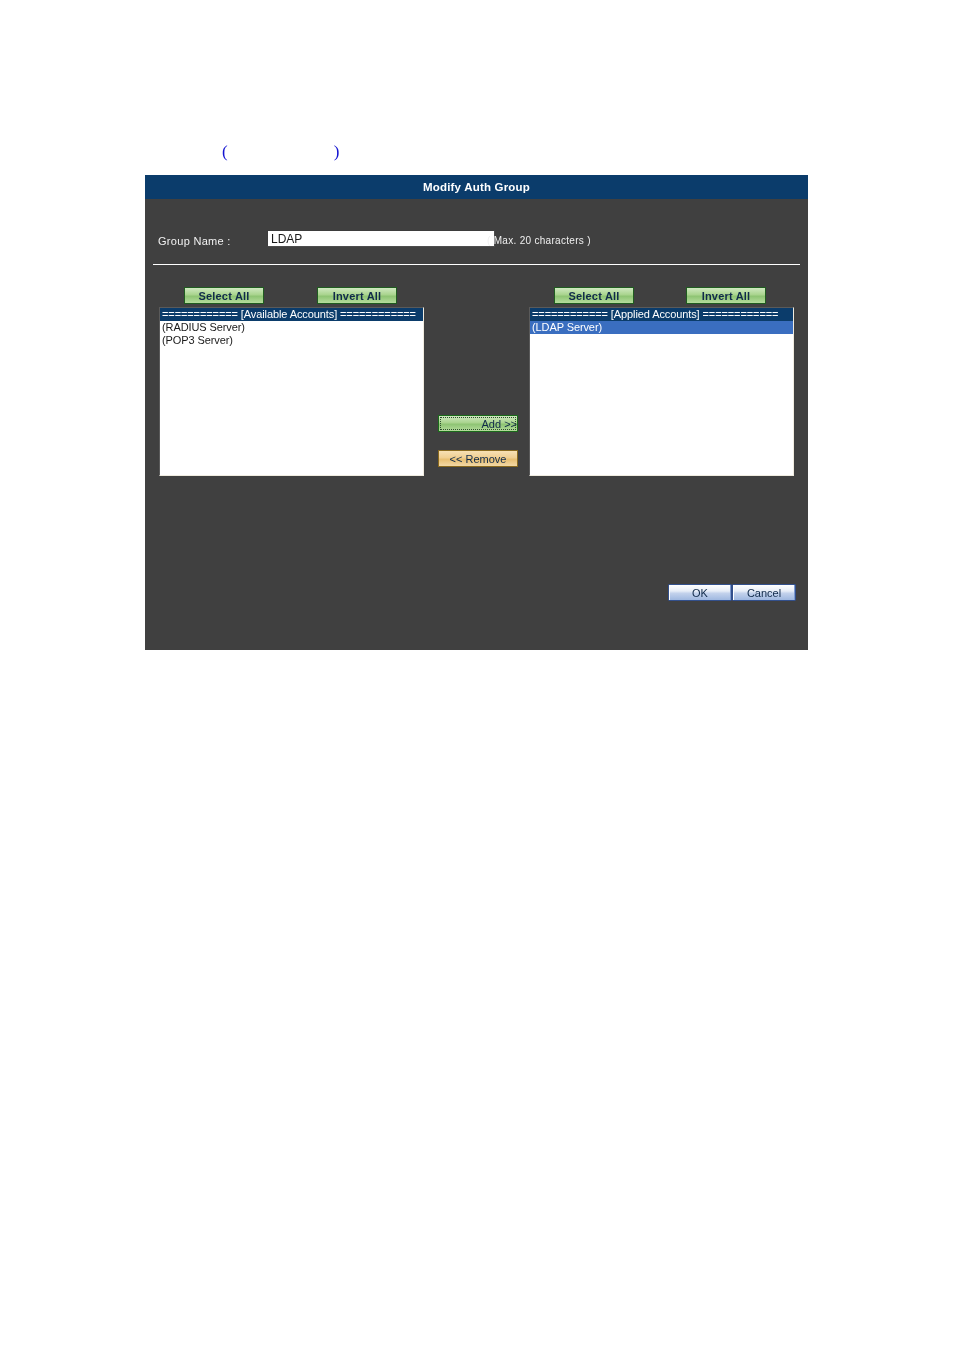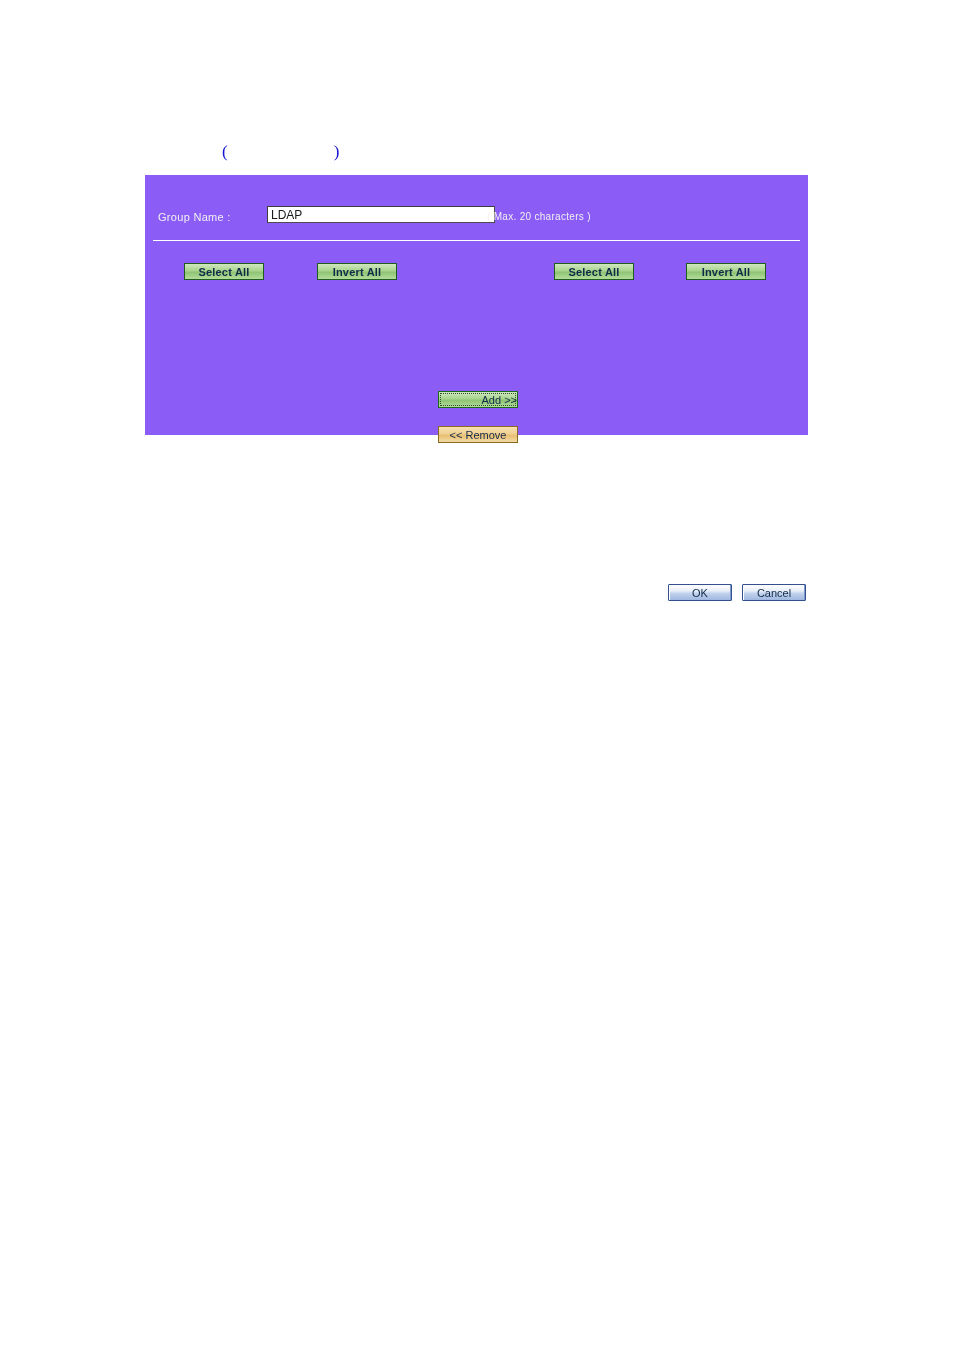--- a/index.html
+++ b/index.html
@@ -46,22 +46,22 @@
     font-size: 11.5px;
     font-weight: bold;
     display: flex;
     align-items: center;
     justify-content: center;
     letter-spacing: 0.2px;
   }
 
   #dialog-body {
     padding: 0;
-    background: #8b5cf6;
-    height: 260px;
+    background: #404040;
+    height: 451px;
     position: relative;
   }
 
   
   .field-row {
     position: absolute;
     left: 0;
     top: 30px;
     width: 100%;
     height: 24px;
@@ -223,21 +223,20 @@
     cursor: pointer;
     padding: 0;
   }
 
   
   #footer-buttons {
     position: absolute;
     left: 668px;
     top: 584px;
     display: flex;
-    gap: 10px;
     align-items: flex-end;
   }
   .win-btn {
     width: 64px;
     height: 17px;
     background: linear-gradient(to bottom, #ffffff 0%, #e8eef8 40%, #c3d2ec 55%, #9fb8e0 100%);
     border: 1px solid #33508c;
     color: #102a4a;
     font-size: 11px;
     font-family: "Liberation Sans", sans-serif;
@@ -251,38 +250,50 @@
     box-shadow: inset 1px 0 0 #ffffff, inset -1px 0 0 #7e9bd0;
   }
 </style>
 </head>
 <body>
 
 <div id="caption-line">(                    )</div>
 
 <div id="dialog">
 
+  <div id="dialog-titlebar">
+    <span>Modify Auth Group</span>
+  </div>
 
   <div id="dialog-body">
 
     <div class="field-row">
       <span class="field-label">Group Name :</span>
       <input class="field-input" type="text" value="LDAP" style="">
       <span class="field-hint">( Max. 20 characters )</span>
     </div>
 
     <div class="hrule"></div>
 
     <button class="green-btn" id="btn-select-all-left">Select All</button>
     <button class="green-btn" id="btn-invert-all-left">Invert All</button>
 
     <button class="green-btn" id="btn-select-all-right">Select All</button>
     <button class="green-btn" id="btn-invert-all-right">Invert All</button>
 
-
+    <div class="listbox" id="listbox-available">
+        <div class="list-item header">============ [Available Accounts] ============</div>
+        <div class="list-item">(RADIUS Server)</div>
+        <div class="list-item">(POP3 Server)</div>
+      </div>
+
+    <div class="listbox" id="listbox-applied">
+        <div class="list-item header">============ [Applied Accounts] ============</div>
+        <div class="list-item selected">(LDAP Server)</div>
+      </div>
 
     <button id="btn-add">
       <span>Add &gt;&gt;</span>
       <span class="focus-ring"></span>
     </button>
     <button id="btn-remove">&lt;&lt; Remove</button>
 
   </div>
 </div>
 

